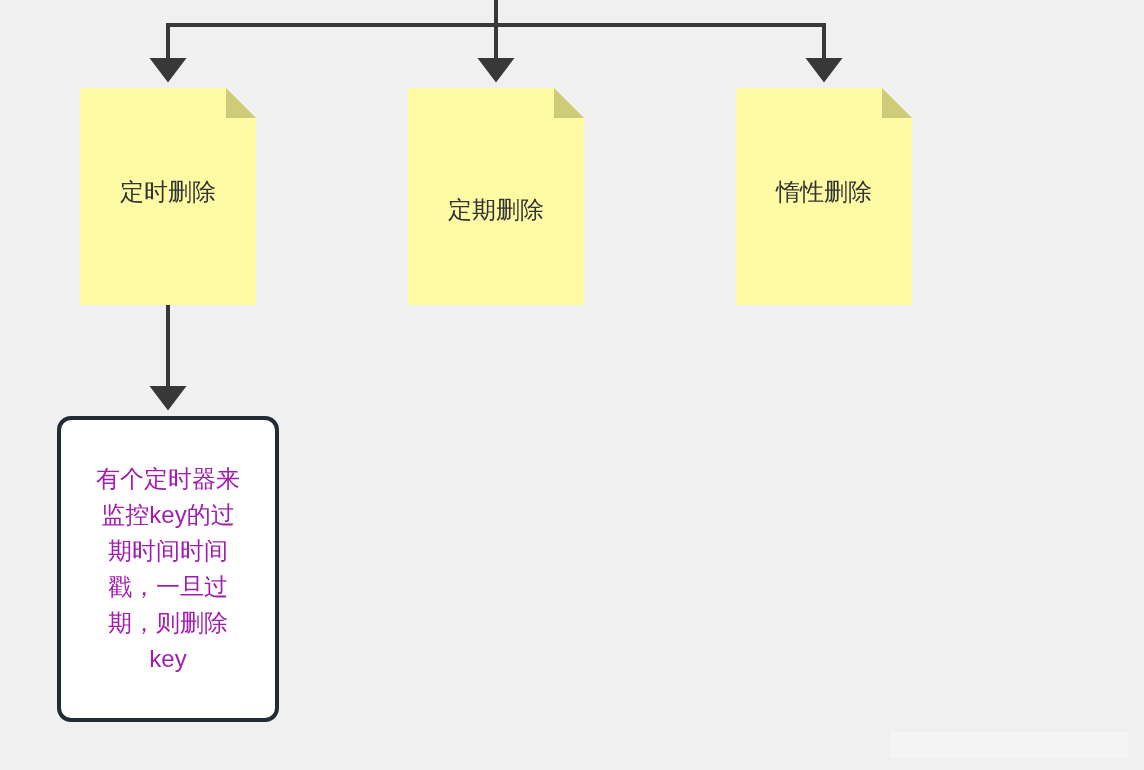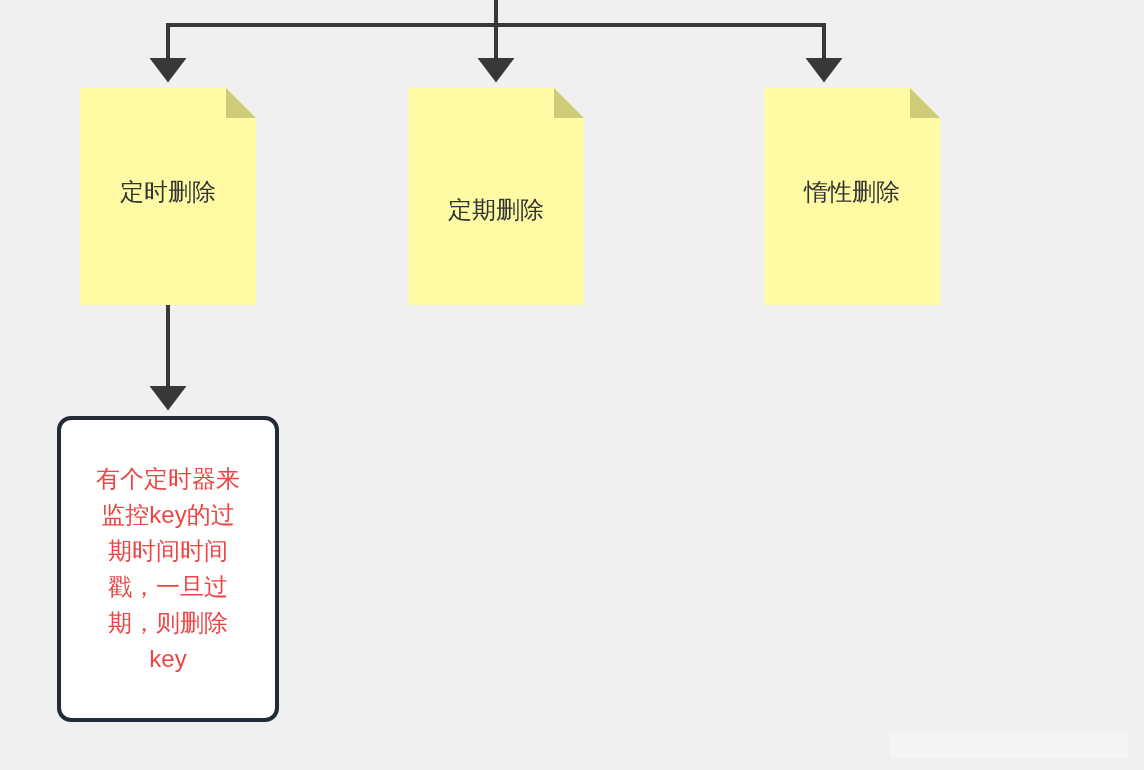--- a/index.html
+++ b/index.html
@@ -67,21 +67,21 @@
     background: #FFFFFF;
     border: 4px solid #232B37;
     border-radius: 14px;
     box-sizing: border-box;
     display: flex;
     align-items: center;
     justify-content: center;
   }
   .roundbox-text {
     font-size: 24px;
-    color: #ef4444;
+    color: #a21caf;
     line-height: 1.5;
     text-align: center;
     width: 146px;
     word-break: break-word;
   }
   
   #watermark {
     position: absolute;
     background: #F4F4F4;
   }
@@ -114,21 +114,21 @@
     <div class="note-fold"></div>
     <div class="note-label" style="top:88px;">定时删除</div>
   </div>
 
   <div class="note" style="left:408px; top:88px; width:176px; height:217px;">
     <div class="note-fold-gap"></div>
     <div class="note-fold"></div>
     <div class="note-label" style="top:106px;">定期删除</div>
   </div>
 
-  <div class="note" style="left:736px; top:88px; width:176px; height:217px;margin-left:28px;">
+  <div class="note" style="left:736px; top:88px; width:176px; height:217px;">
     <div class="note-fold-gap"></div>
     <div class="note-fold"></div>
     <div class="note-label" style="top:88px;">惰性删除</div>
   </div>
 
   <div class="roundbox" style="left:57px; top:416px; width:222px; height:306px;">
     <div class="roundbox-text">有个定时器来监控key的过期时间时间戳，一旦过期，则删除key</div>
   </div>
 
   <div id="watermark" style="left:890px; top:732px; width:238px; height:26px;"></div>

